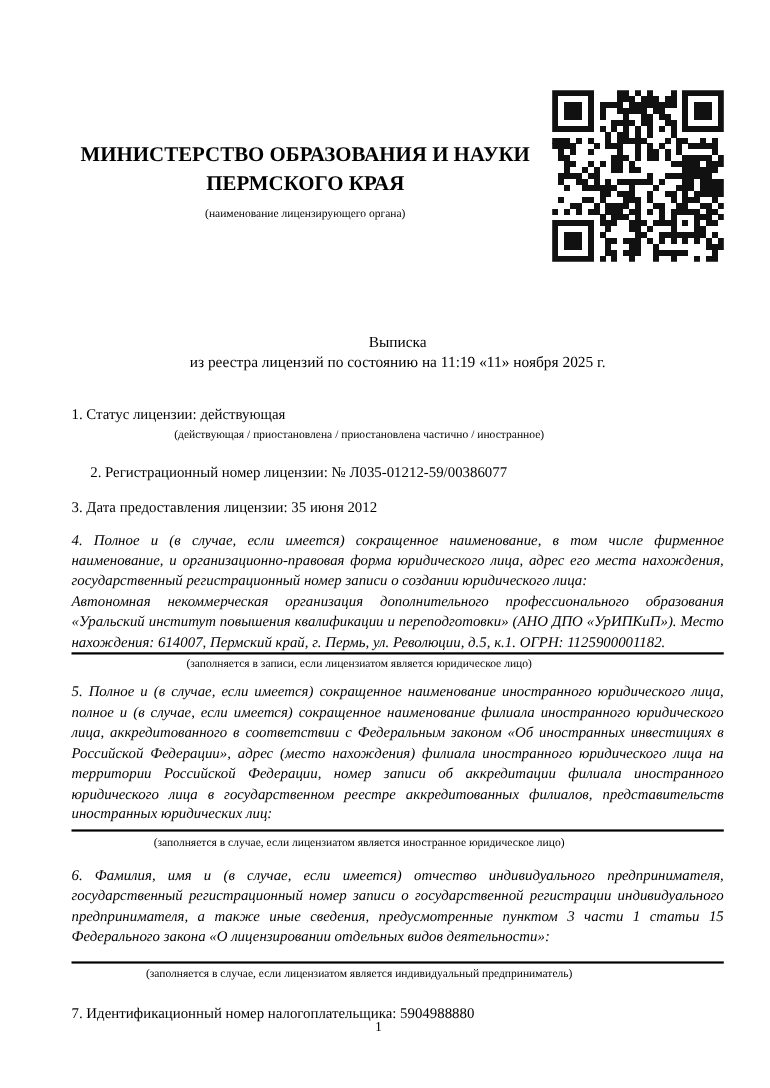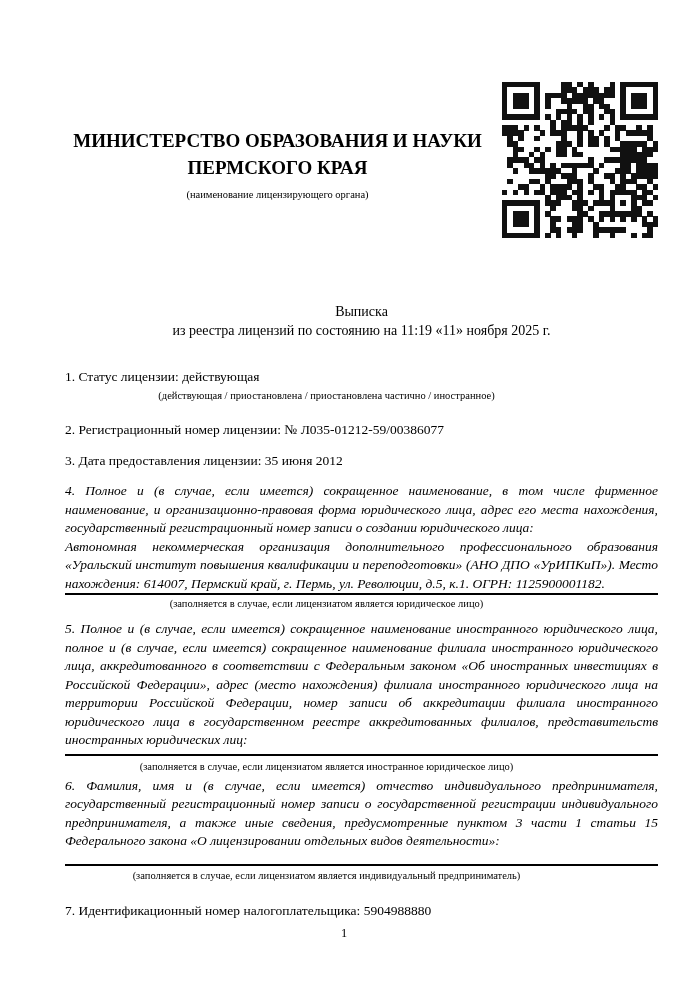--- a/index.html
+++ b/index.html
@@ -67,24 +67,24 @@
     font-size: 10.5px;
     line-height: 13px;
     text-align: center;
     padding-right: 70px;  
   }
   .rule {
     border-top: 2px solid #000000;
     height: 0;
   }
   .mb19 { margin-bottom: 19px; }
-  .mb13 { margin-bottom: 13px; }
+  .mb13 { margin-bottom: 13px; margin-left: 17px; }
   .mb11 { margin-bottom: 11.5px; }
   .mb10 { margin-bottom: 10px; }
-  .mb14 { margin-bottom: 4px; }
+  .mb14 { margin-bottom: 14px; }
   .mb20 { margin-bottom: 20px; }
   .mt2  { margin-top: 2px; }
   .mt3  { margin-top: 3px; }
   .mt4  { margin-top: 4px; }
   .mt13 { margin-top: 13px; }
 
   
   .page-number {
     position: absolute;
     left: 0;
@@ -559,21 +559,21 @@
     </div>
 
     <div class="mb13">2. Регистрационный номер лицензии: № Л035-01212-59/00386077</div>
 
     <div class="mb11">3. Дата предоставления лицензии: 35 июня 2012</div>
 
     <div class="mb10">
       <div class="para">4. Полное и (в случае, если имеется) сокращенное наименование, в том числе фирменное наименование, и организационно-правовая форма юридического лица, адрес его места нахождения, государственный регистрационный номер записи о создании юридического лица:</div>
       <div class="para">Автономная некоммерческая организация дополнительного профессионального образования «Уральский институт повышения квалификации и переподготовки» (АНО ДПО «УрИПКиП»). Место нахождения: 614007, Пермский край, г. Пермь, ул. Революции, д.5, к.1. ОГРН: 1125900001182.</div>
       <div class="rule"></div>
-      <div class="caption mt2">(заполняется в случае, если лицензиатом является юридическое лицо)</div>
+      <div class="caption mt2">(заполняется в записи, если лицензиатом является юридическое лицо)</div>
     </div>
 
     <div class="mb14">
       <div class="para">5. Полное и (в случае, если имеется) сокращенное наименование иностранного юридического лица, полное и (в случае, если имеется) сокращенное наименование филиала иностранного юридического лица, аккредитованного в соответствии с Федеральным законом «Об иностранных инвестициях в Российской Федерации», адрес (место нахождения) филиала иностранного юридического лица на территории Российской Федерации, номер записи об аккредитации филиала иностранного юридического лица в государственном реестре аккредитованных филиалов, представительств иностранных юридических лиц:</div>
       <div class="rule mt4"></div>
       <div class="caption mt4">(заполняется в случае, если лицензиатом является иностранное юридическое лицо)</div>
     </div>
 
     <div class="mb20">
       <div class="para">6. Фамилия, имя и (в случае, если имеется) отчество индивидуального предпринимателя, государственный регистрационный номер записи о государственной регистрации индивидуального предпринимателя, а также иные сведения, предусмотренные пунктом 3 части 1 статьи 15 Федерального закона «О лицензировании отдельных видов деятельности»:</div>

